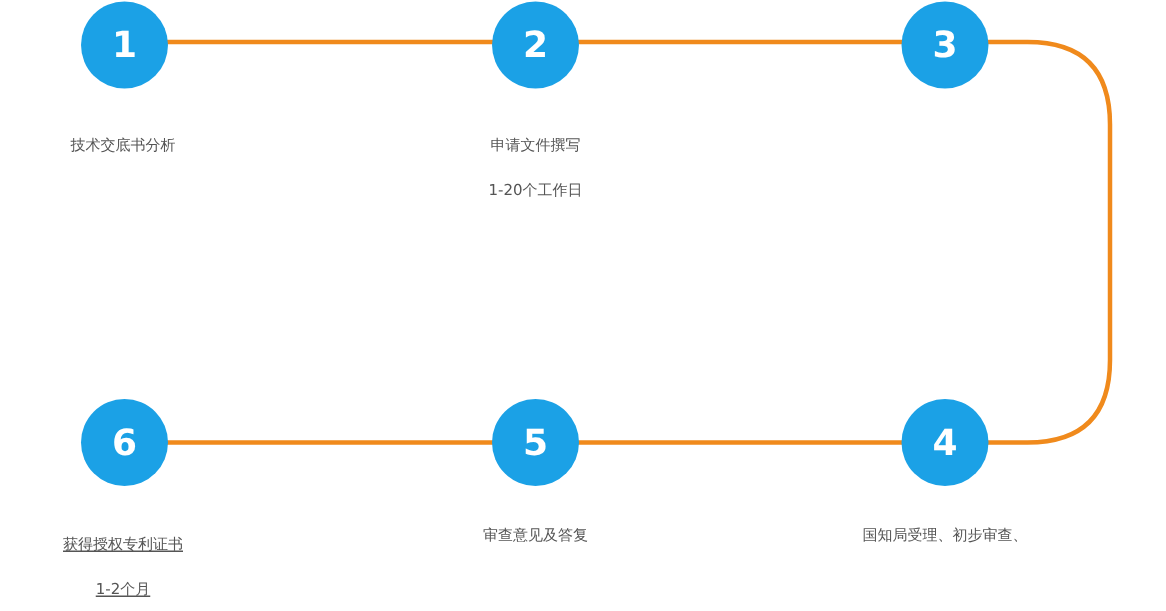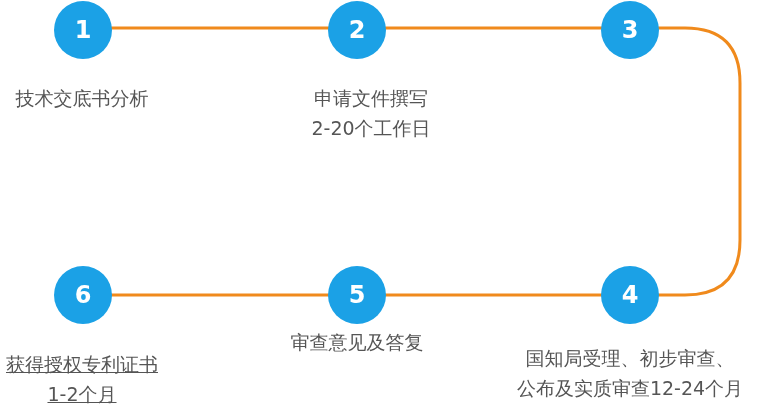--- a/index.html
+++ b/index.html
@@ -3,49 +3,48 @@
 <meta charset="utf-8">
 <style>
   html, body { margin:0; padding:0; background:#ffffff; }
   body { width:777px; height:407px; position:relative; overflow:hidden;
          font-family:"DejaVu Sans", sans-serif; }
   .flow-svg { position:absolute; left:0; top:0; }
   .step { position:absolute; width:58px; height:58px; border-radius:50%;
           background:#1ba1e6; color:#ffffff; display:flex; align-items:center;
           justify-content:center; font-weight:bold; font-size:24px;
           font-family:"DejaVu Sans", sans-serif; }
-  .label { position:absolute; text-align:center; color:#555555; font-size:19px;
+  .label { position:absolute; text-align:center; color:#555555; font-size:10px;
            line-height:30px; white-space:nowrap; transform:translateX(-50%); }
 </style>
 </head>
 <body>
 
 <svg class="flow-svg" width="777" height="407" viewBox="0 0 777 407">
   <path d="M 83 28 L 685 28 Q 740 28 740 83 L 740 240 Q 740 295 685 295 L 83 295" fill="none" stroke="#f08a1c" stroke-width="3"></path>
 </svg>
 
 <div class="step" style="left:54px;top:1px;">1</div>
 <div class="step" style="left:328px;top:1px;">2</div>
 <div class="step" style="left:601px;top:1px;">3</div>
 <div class="step" style="left:601px;top:266px;">4</div>
 <div class="step" style="left:328px;top:266px;">5</div>
 <div class="step" style="left:54px;top:266px;">6</div>
 
 <div class="label" style="left:82px;top:83px;">
   <div>技术交底书分析</div>
 </div>
-<div class="label" style="left:371px;top:83px;">
+<div class="label" style="left:357px;top:83px;">
   <div>申请文件撰写</div>
-  <div>2-20个工作日</div>
+  <div>1-20个工作日</div>
 </div>
 <div class="label" style="left:630px;top:83px;">
 </div>
 <div class="label" style="left:630px;top:343px;">
   <div>国知局受理、初步审查、</div>
-  <div>公布及实质审查12-24个月</div>
 </div>
-<div class="label" style="left:357px;top:328px;font-family:Liberation Serif, serif;">
+<div class="label" style="left:357px;top:343px;font-family:Liberation Serif, serif;">
   <div>审查意见及答复</div>
 </div>
 <div class="label" style="left:82px;top:349px;text-decoration:underline;">
   <div>获得授权专利证书</div>
   <div>1-2个月</div>
 </div>
 
 </body></html>

